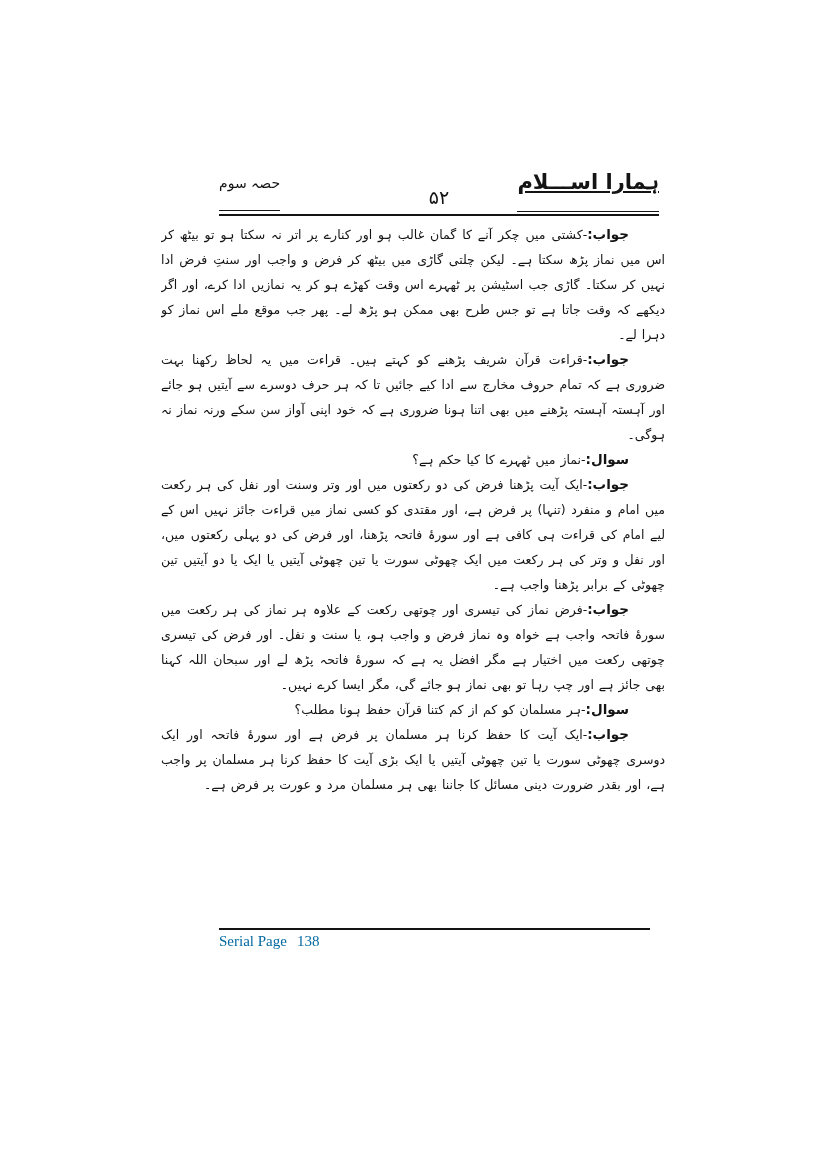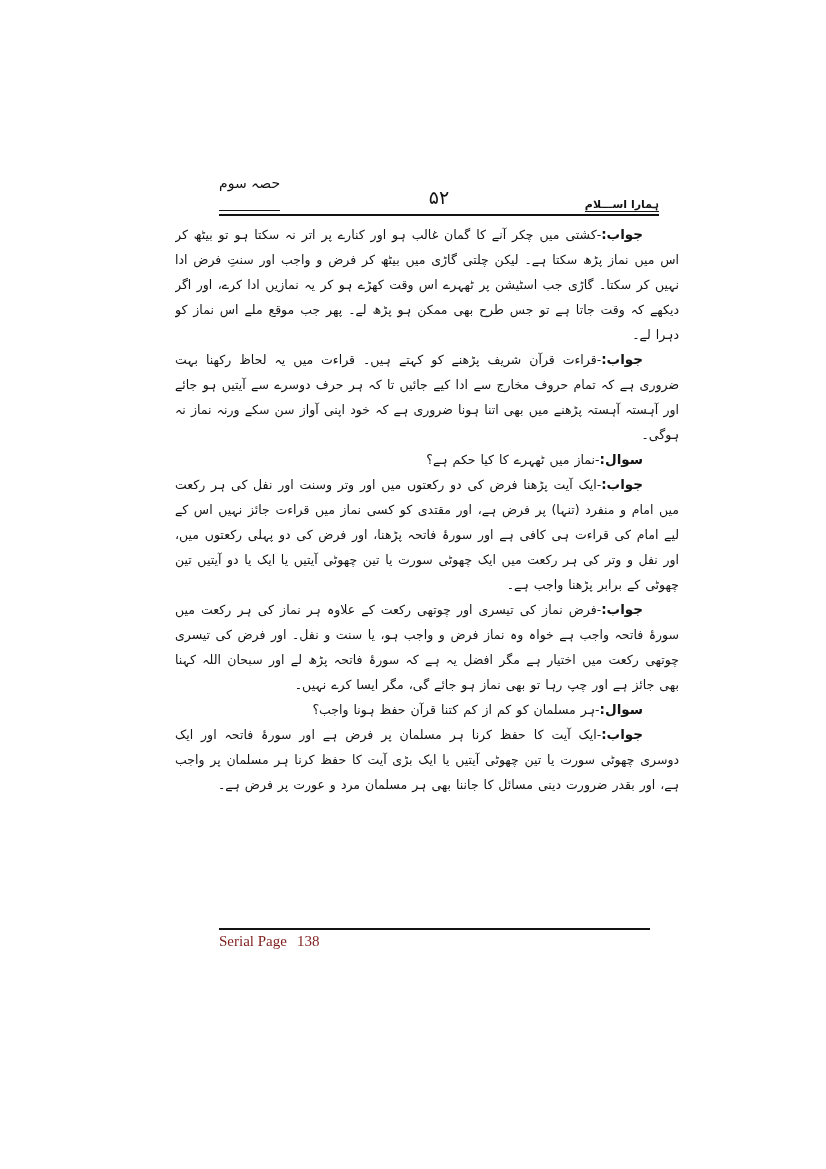--- a/index.html
+++ b/index.html
@@ -19,25 +19,26 @@
     top: 184px;
     width: 440px;
     height: 30px;
     border-bottom: 2.5px solid #141414;
     direction: rtl;
   }
   .header .title-right {
     position: absolute;
     right: 0;
     bottom: 2px;
-    font-size: 11px;
+    font-size: 21px;
     font-weight: bold;
     border-bottom: 1.5px solid #141414;
-    padding-bottom: 0;
+    padding-bottom: 17px;
     white-space: nowrap;
+    text-decoration: underline;
   }
   .header .page-num {
     position: absolute;
     left: 50%;
     transform: translateX(-50%);
     bottom: 6px;
     font-size: 19px;
     font-weight: normal;
   }
   .header .title-left {
@@ -45,21 +46,21 @@
     left: 0;
     bottom: 3px;
     font-size: 14px;
     border-bottom: 1.5px solid #141414;
     padding-bottom: 19px;
     white-space: nowrap;
   }
   
   .body-text {
     position: absolute;
-    left: 175px;
+    left: 161px;
     top: 222px;
     width: 504px;
     height: 702px;
     overflow: hidden;
     direction: rtl;
   }
   .body-text p {
     margin: 0;
     padding: 0;
     font-size: 12.5px;
@@ -77,21 +78,21 @@
     position: absolute;
     left: 219px;
     top: 928px;
     width: 431px;
     border-top: 2px solid #141414;
     direction: ltr;
   }
   .footer .serial {
     font-family: "Liberation Serif", serif;
     font-size: 15px;
-    color: #7f1d1d;
+    color: #0369a1;
     padding-top: 3px;
     display: inline-block;
   }
   .footer .serial .num { margin-left: 10px; }
 </style>
 </head>
 <body>
 
 <div class="page">
 
@@ -100,21 +101,21 @@
     <span class="page-num">۵۲</span>
     <span class="title-left">حصہ سوم</span>
   </div>
 
   <div class="body-text">
     <p><span class="lead">جواب:</span><span>-کشتی میں چکر آنے کا گمان غالب ہو اور کنارے پر اتر نہ سکتا ہو تو بیٹھ کر اس میں نماز پڑھ سکتا ہے۔ لیکن چلتی گاڑی میں بیٹھ کر فرض و واجب اور سنتِ فرض ادا نہیں کر سکتا۔ گاڑی جب اسٹیشن پر ٹھہرے اس وقت کھڑے ہو کر یہ نمازیں ادا کرے، اور اگر دیکھے کہ وقت جاتا ہے تو جس طرح بھی ممکن ہو پڑھ لے۔ پھر جب موقع ملے اس نماز کو دہرا لے۔</span></p>
     <p><span class="lead">جواب:</span><span>-قراءت قرآن شریف پڑھنے کو کہتے ہیں۔ قراءت میں یہ لحاظ رکھنا بہت ضروری ہے کہ تمام حروف مخارج سے ادا کیے جائیں تا کہ ہر حرف دوسرے سے آیتیں ہو جائے اور آہستہ آہستہ پڑھنے میں بھی اتنا ہونا ضروری ہے کہ خود اپنی آواز سن سکے ورنہ نماز نہ ہوگی۔</span></p>
     <p><span class="lead">سوال:</span><span>-نماز میں ٹھہرے کا کیا حکم ہے؟</span></p>
     <p><span class="lead">جواب:</span><span>-ایک آیت پڑھنا فرض کی دو رکعتوں میں اور وتر وسنت اور نفل کی ہر رکعت میں امام و منفرد (تنہا) پر فرض ہے، اور مقتدی کو کسی نماز میں قراءت جائز نہیں اس کے لیے امام کی قراءت ہی کافی ہے اور سورۂ فاتحہ پڑھنا، اور فرض کی دو پہلی رکعتوں میں، اور نفل و وتر کی ہر رکعت میں ایک چھوٹی سورت یا تین چھوٹی آیتیں یا ایک یا دو آیتیں تین چھوٹی کے برابر پڑھنا واجب ہے۔</span></p>
     <p><span class="lead">جواب:</span><span>-فرض نماز کی تیسری اور چوتھی رکعت کے علاوہ ہر نماز کی ہر رکعت میں سورۂ فاتحہ واجب ہے خواہ وہ نماز فرض و واجب ہو، یا سنت و نفل۔ اور فرض کی تیسری چوتھی رکعت میں اختیار ہے مگر افضل یہ ہے کہ سورۂ فاتحہ پڑھ لے اور سبحان اللہ کہنا بھی جائز ہے اور چپ رہا تو بھی نماز ہو جائے گی، مگر ایسا کرے نہیں۔</span></p>
-    <p><span class="lead">سوال:</span><span>-ہر مسلمان کو کم از کم کتنا قرآن حفظ ہونا واجب؟</span></p>
+    <p><span class="lead">سوال:</span><span>-ہر مسلمان کو کم از کم کتنا قرآن حفظ ہونا مطلب؟</span></p>
     <p><span class="lead">جواب:</span><span>-ایک آیت کا حفظ کرنا ہر مسلمان پر فرض ہے اور سورۂ فاتحہ اور ایک دوسری چھوٹی سورت یا تین چھوٹی آیتیں یا ایک بڑی آیت کا حفظ کرنا ہر مسلمان پر واجب ہے، اور بقدر ضرورت دینی مسائل کا جاننا بھی ہر مسلمان مرد و عورت پر فرض ہے۔</span></p>
   </div>
 
   <div class="footer">
     <span class="serial"><span>Serial Page</span><span class="num">138</span></span>
   </div>
 
 </div>
 
 </body></html>

